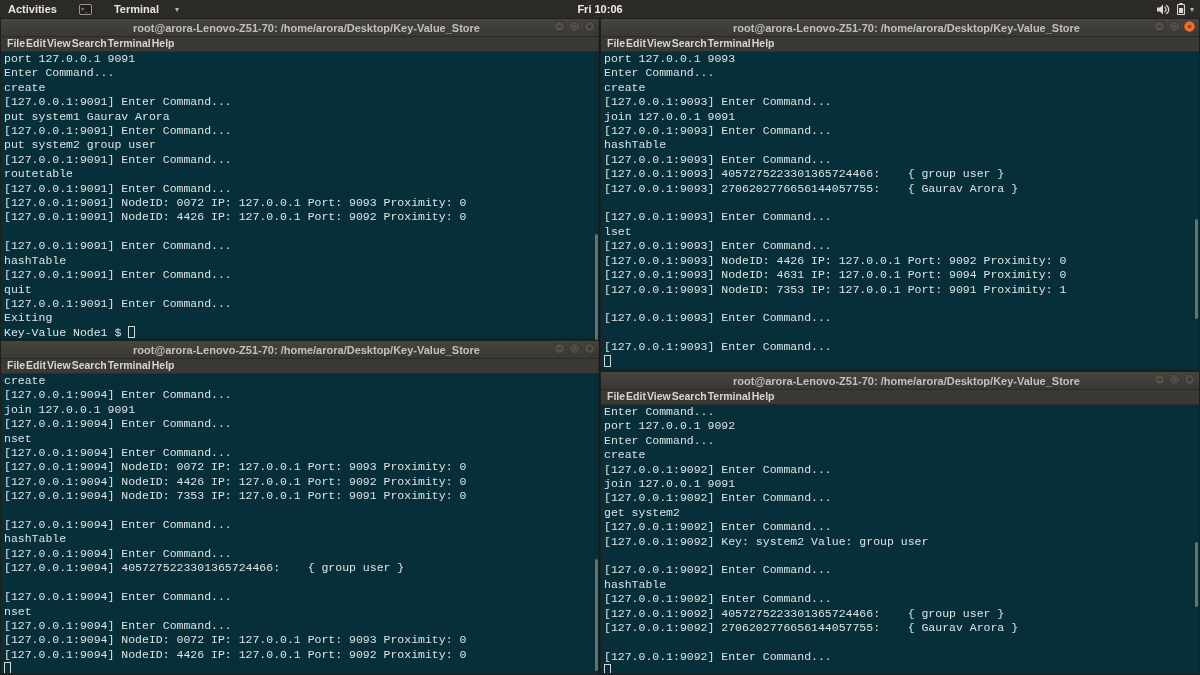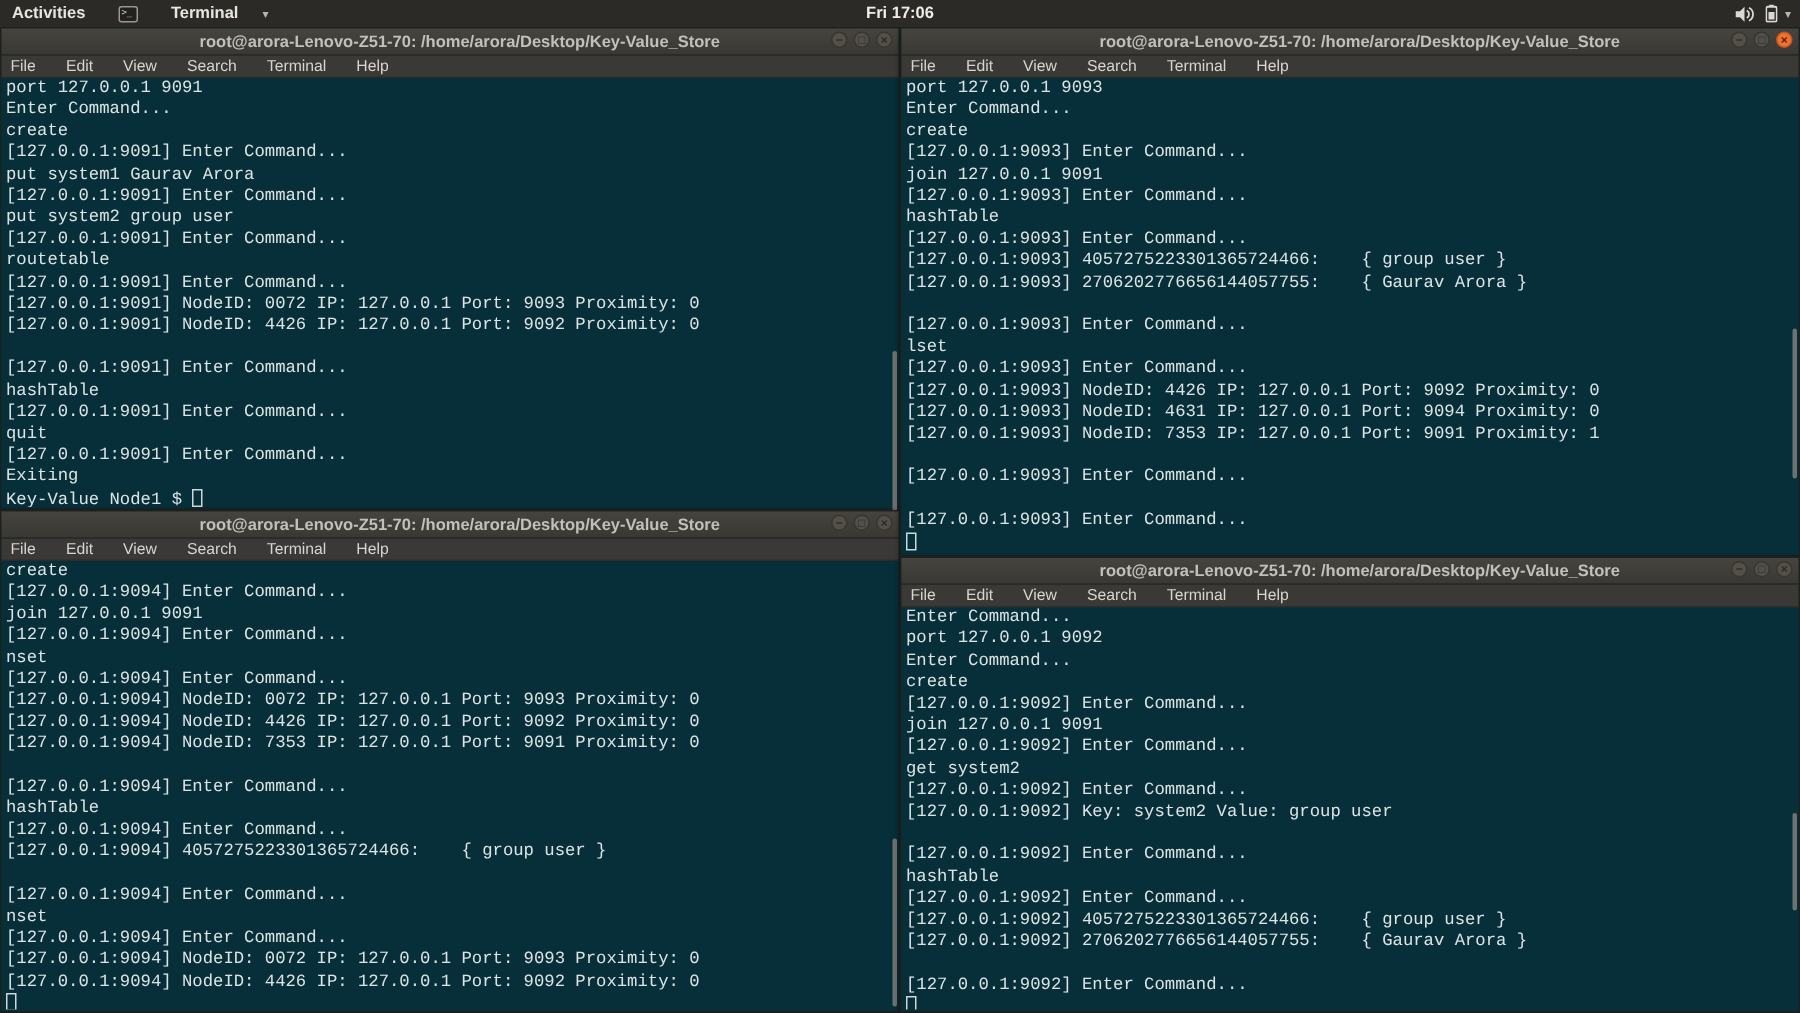--- a/index.html
+++ b/index.html
@@ -32,21 +32,21 @@
               border-bottom:1px solid #2b2a26; position:relative;
               display:flex; align-items:center; justify-content:center;padding-left:13px; }
   .titlebar .title { font-size:11px; font-weight:bold; color:#c3c0ba;
                      white-space:nowrap; overflow:hidden; }
   .winbtns { position:absolute; right:4px; top:2px; display:flex; gap:4px; }
   .wbtn { width:11px; height:11px; border-radius:50%; background:#53504a;
           border:1px solid #38362f; color:#2c2a25; font-size:8px; line-height:9px;
           text-align:center; font-weight:bold; }
   .wbtn.close-focused { background:#ef7134; border-color:#c2561f; color:#5d2508; }
   .menubar { height:15px; background:#3b3935; border-bottom:1px solid #2e2c29;
-             display:flex; align-items:center; gap:20px; padding-left:6px; }
+             display:flex; gap:1px; padding-left:6px;font-weight:bold; }
   .mitem { font-size:10.5px; color:#d8d5cf; }
   .content { position:relative; background:#062f3a; color:#dde3e2;
              font-family:Liberation Mono, monospace;
              font-size:11.5px; line-height:14.4px;
              padding:0 4px 0 3px; white-space:pre; overflow:hidden;
              width:100%; height:calc(100% - 34px); }
   .content.tight { padding-top:0; }
   .cursor { display:inline-block; width:7px; height:12px;
             border:1px solid #cfd8d6; background:transparent;
             vertical-align:-2px; }
@@ -64,21 +64,21 @@
 
 <div id="screen">
 
   <div class="topbar">
     <div class="tb-left">
       <span class="tb-activities">Activities</span>
       <span class="term-icon">&gt;_</span>
       <span class="tb-appname">Terminal</span>
       <span class="tb-caret">▾</span>
     </div>
-    <span class="tb-clock">Fri 17:06</span>
+    <span class="tb-clock">Fri 10:06</span>
     <div class="tb-right">
       <span>
         <svg width="13" height="11" viewBox="0 0 13 11">
             <polygon points="0,3.5 3,3.5 6,0.5 6,10.5 3,7.5 0,7.5" fill="#dcd9d3"></polygon>
             <path d="M7.5 3 A 2.8 2.8 0 0 1 7.5 8" stroke="#dcd9d3" stroke-width="1.2" fill="none"></path>
             <path d="M9 1.2 A 4.8 4.8 0 0 1 9 9.8" stroke="#dcd9d3" stroke-width="1.2" fill="none"></path>
           </svg>
       </span>
       <span>
         <svg width="8" height="12" viewBox="0 0 8 12">

